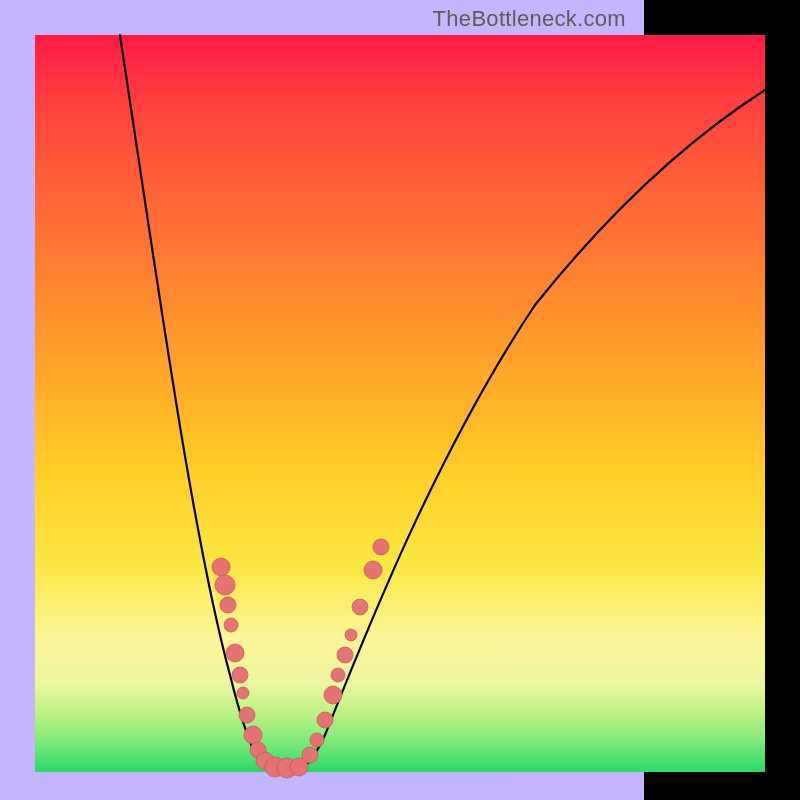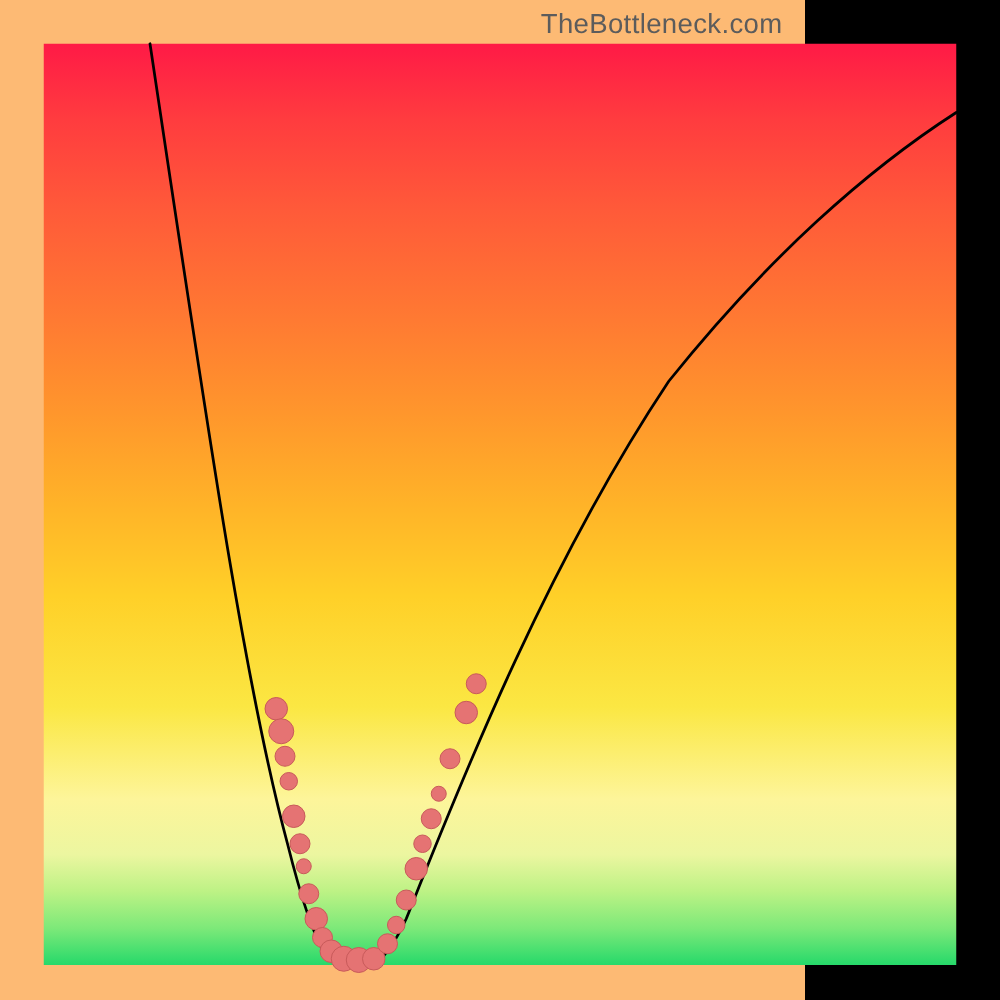--- a/index.html
+++ b/index.html
@@ -10,21 +10,21 @@
     background: #000;
     overflow: hidden;
     font-family: -apple-system, BlinkMacSystemFont, "Segoe UI", Arial, sans-serif;
   }
   .frame {
     position: absolute;
     left: 0;
     top: 0;
     width: 644px;
     height: 800px;
-    background: #fdba74;
+    background: #c4b5fd;
     text-decoration: underline;
   }
   .plot-area {
     position: absolute;
     left: 35px;
     top: 35px;
     width: 730px;
     height: 737px;
     
     background: linear-gradient(

